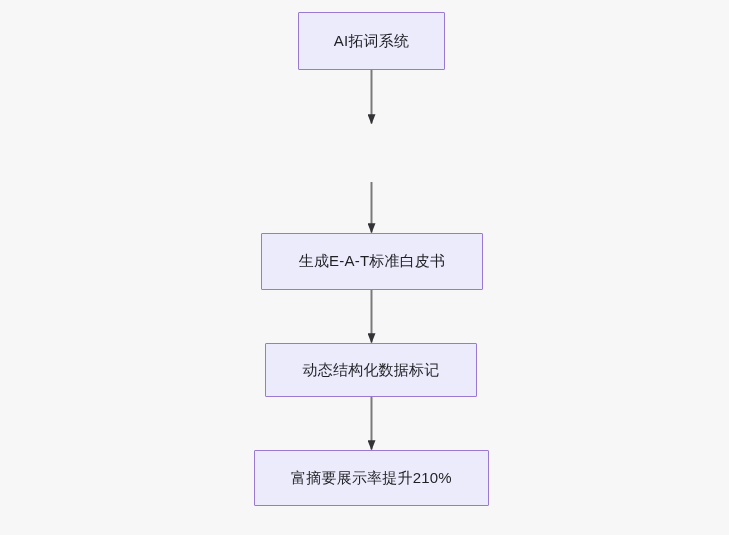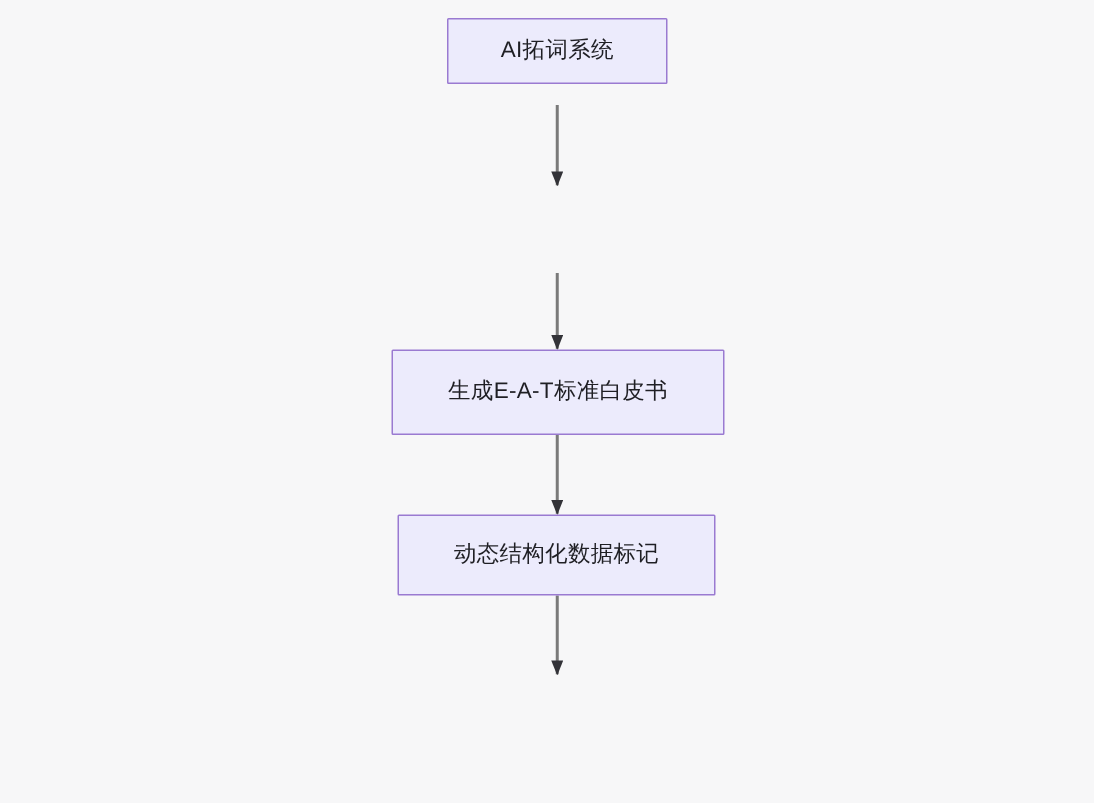--- a/index.html
+++ b/index.html
@@ -48,21 +48,21 @@
     font-size: 15px;
     line-height: 1.25;
     color: #1f1f24;
     letter-spacing: 0.2px;
     white-space: nowrap;
     text-align: center;
     font-weight: 400;
   }
 
   
-  #node-0 { left: 298px; top: 12px;  width: 147px; height: 44px; }
+  #node-0 { left: 298px; top: 12px;  width: 147px; height: 58px; }
   #node-1 { left: 275px; top: 124px; width: 192px; height: 58px; }
   #node-2 { left: 261px; top: 233px; width: 222px; height: 57px; }
   #node-3 { left: 265px; top: 343px; width: 212px; height: 54px; }
   #node-4 { left: 254px; top: 450px; width: 235px; height: 56px; }
 </style>
 </head>
 <body>
 
 <div id="flowchart-canvas">
 
@@ -96,14 +96,17 @@
 
 
   <div class="node" id="node-2">
     <span class="node-label">生成E-A-T标准白皮书</span>
   </div>
 
   <div class="node" id="node-3">
     <span class="node-label">动态结构化数据标记</span>
   </div>
 
+  <div class="node" id="node-4">
+    <span class="node-label">富摘要展示率提升210%</span>
+  </div>
 
 </div>
 
 </body></html>

